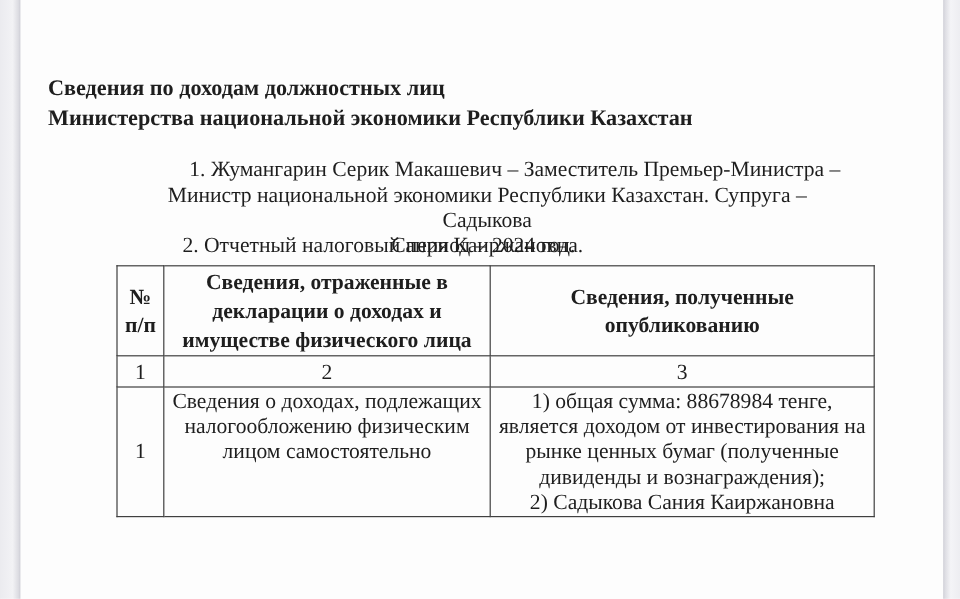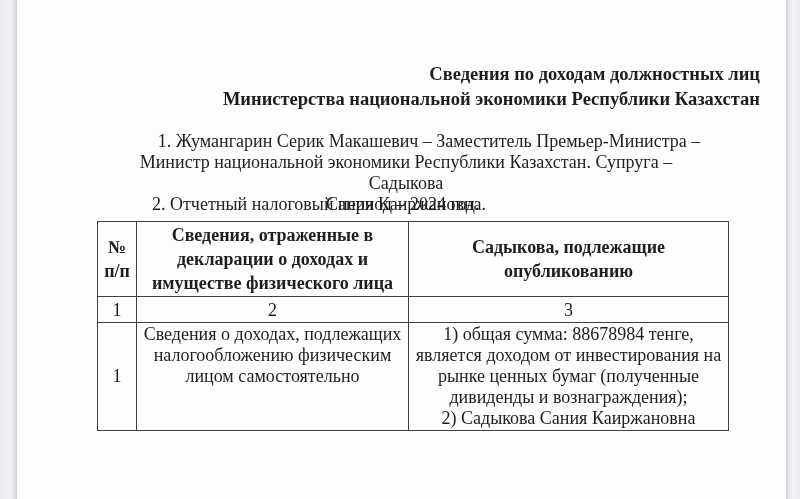--- a/index.html
+++ b/index.html
@@ -33,21 +33,21 @@
   .strip.right {
     right: 0;
     width: 14px;
     background: linear-gradient(to left, #ededf1 0%, #f4f4f7 55%, #dcdce2 90%, #cdcdd5 100%);
   }
   .title {
     position: absolute;
     left: 40px;
     right: 40px;
     top: 62px;
-    text-align: right;
+    text-align: left;
     font-weight: bold;
     font-size: 18.5px;
     line-height: 25px;
     white-space: pre-line;
   }
   .para {
     position: absolute;
     left: 106px;
     width: 600px;
     font-size: 18px;
@@ -119,21 +119,21 @@
       <col style="width:272px">
       <col style="width:320px">
     </colgroup>
     <tbody>
       <tr class="hdr">
         <td>№
 п/п</td>
         <td>Сведения, отраженные в
 декларации о доходах и
 имуществе физического лица</td>
-        <td>Садыкова, подлежащие
+        <td>Сведения, полученные
 опубликованию</td>
       </tr>
       <tr class="idx">
         <td>1</td>
         <td>2</td>
         <td>3</td>
       </tr>
       <tr class="body">
         <td class="numcell">1</td>
         <td>Сведения о доходах, подлежащих

